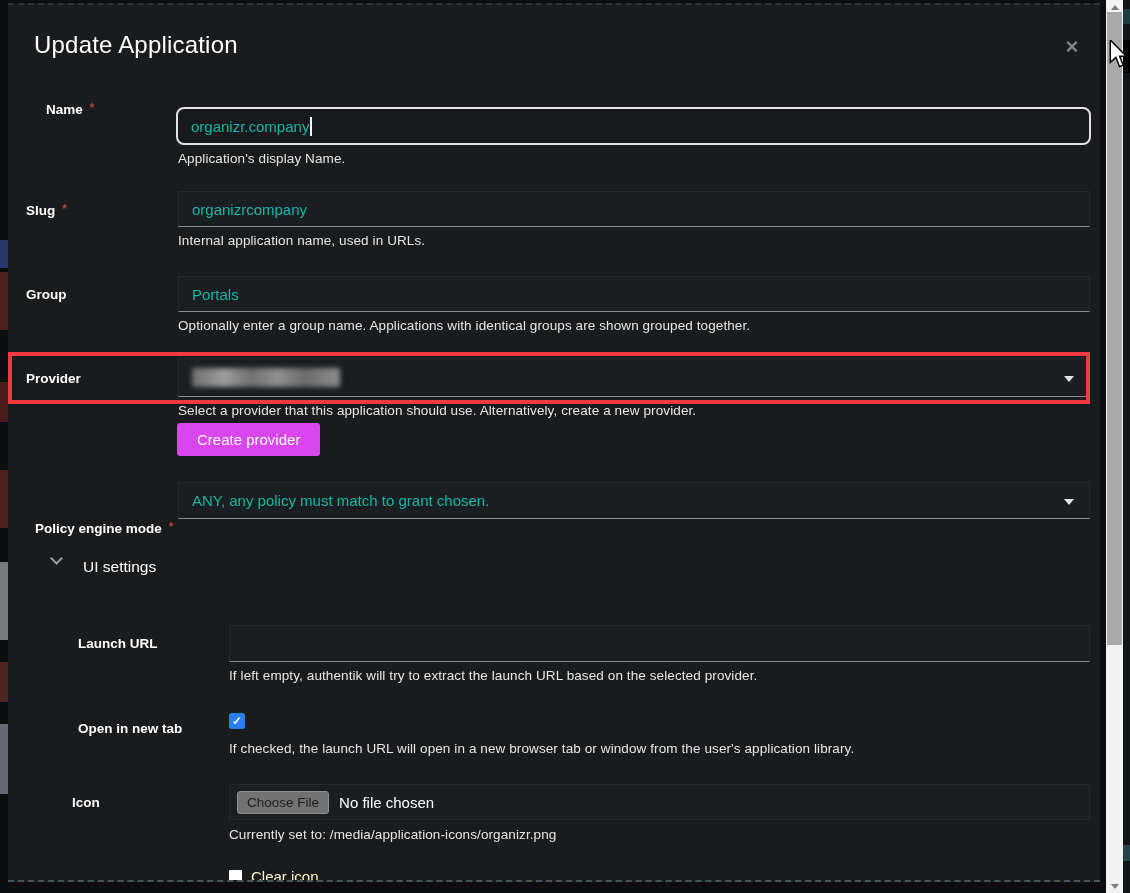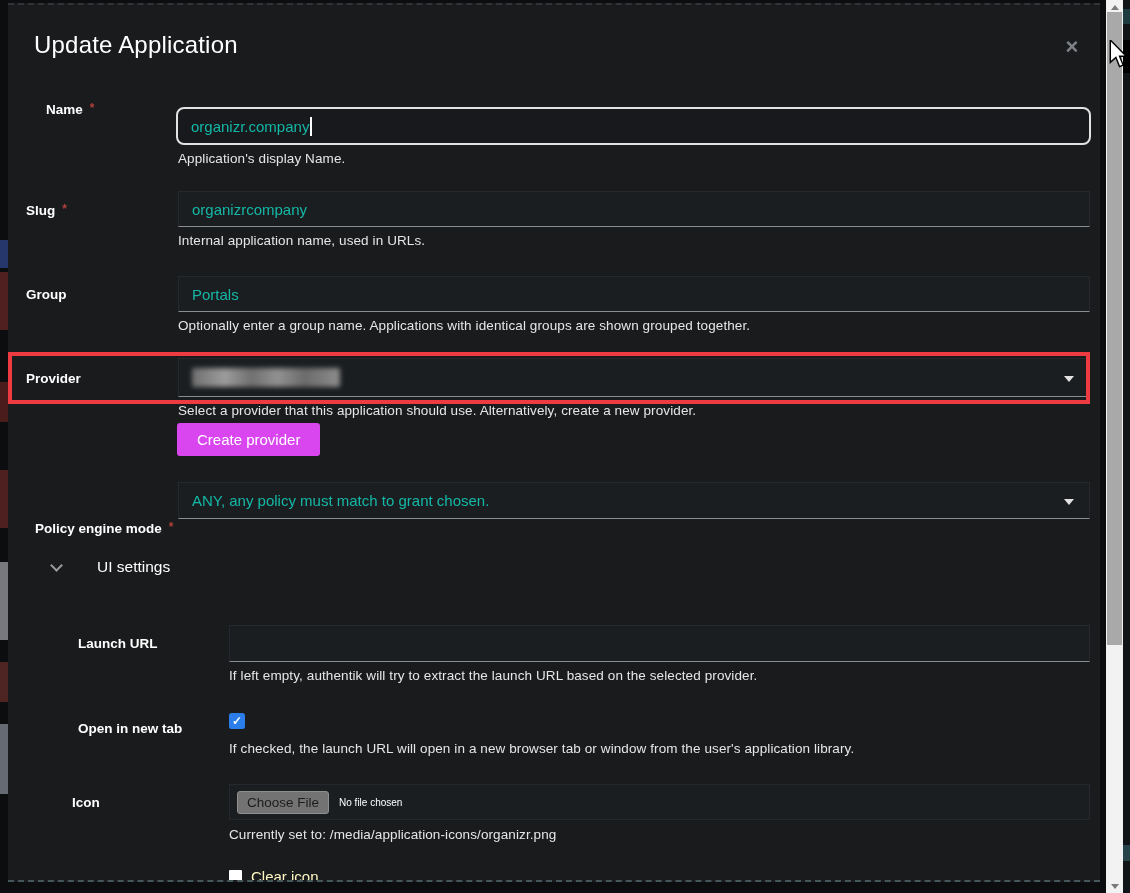--- a/index.html
+++ b/index.html
@@ -39,37 +39,37 @@
               background:linear-gradient(90deg,#6f6f6f,#9c9c9c 22%,#707070 40%,#919191 58%,#6b6b6b 76%,#8d8d8d);
               filter:blur(2.5px); }
 
   .annotation-box { position:absolute; left:8px; top:352px; width:1082px; height:52px;
                     border:4px solid #ee3a41; pointer-events:none; z-index:5; }
 
   .btn-primary { position:absolute; background:#d946ef; color:#fff; border:none; border-radius:3px;
                  font-size:15px; font-family:"Liberation Sans",sans-serif; padding:0 20px;
                  height:33px; cursor:pointer; }
 
-  .section-toggle { position:absolute; left:26px; top:553px; display:flex; align-items:center;
-                    gap:36px; cursor:pointer; }
+  .section-toggle { position:absolute; left:26px; top:553px; display:flex; align-items:flex-start;
+                    gap:22px; cursor:pointer; }
   .chev-down { width:9px; height:9px; border-right:2.5px solid #9a9da1; border-bottom:2.5px solid #9a9da1;
                transform:rotate(45deg); margin-left:18px; margin-top:-4px; }
   .section-title { color:#fff; font-size:15.5px; }
 
   .checkbox { position:absolute; width:16px; height:16px; border-radius:2.5px; }
   .checkbox.checked { background:#2b7de9; color:#fff; font-size:12px; font-weight:bold;
                       text-align:center; line-height:16px; }
   .checkbox.unchecked { background:#fff; width:13px; height:14px; border-radius:1px; }
 
   .file-control { position:absolute; background:#1b1e21; border:1px solid #25282c;
                   display:flex; align-items:center; }
   .choose-file-btn { margin-left:7px; background:#737373; border:1px solid #8f8f8f; border-radius:3px;
                      color:#1c1c1c; font-size:13.5px; font-family:"Liberation Sans",sans-serif;
                      padding:3px 9px; cursor:pointer; }
-  .file-status { color:#fff; font-size:10px; margin-left:10px; }
+  .file-status { color:#fff; font-size:15px; margin-left:10px; }
 
   .clear-icon-label { position:absolute; color:#fef9c3; font-size:15px;text-align:center; }
 
   
   .sb-track { position:absolute; left:1106px; top:0; width:17px; height:893px; background:#f2f2f2; }
   .sb-thumb { position:absolute; left:1107px; top:12px; width:15px; height:633px; background:#a9a9a9; }
   .sb-btn { position:absolute; left:1106px; width:17px; height:14px; background:#f2f2f2;
             display:flex; align-items:center; justify-content:center; }
   .sb-arrow-up { width:0; height:0; border-left:4px solid transparent; border-right:4px solid transparent;
                  border-bottom:5px solid #7a7a7a; }

